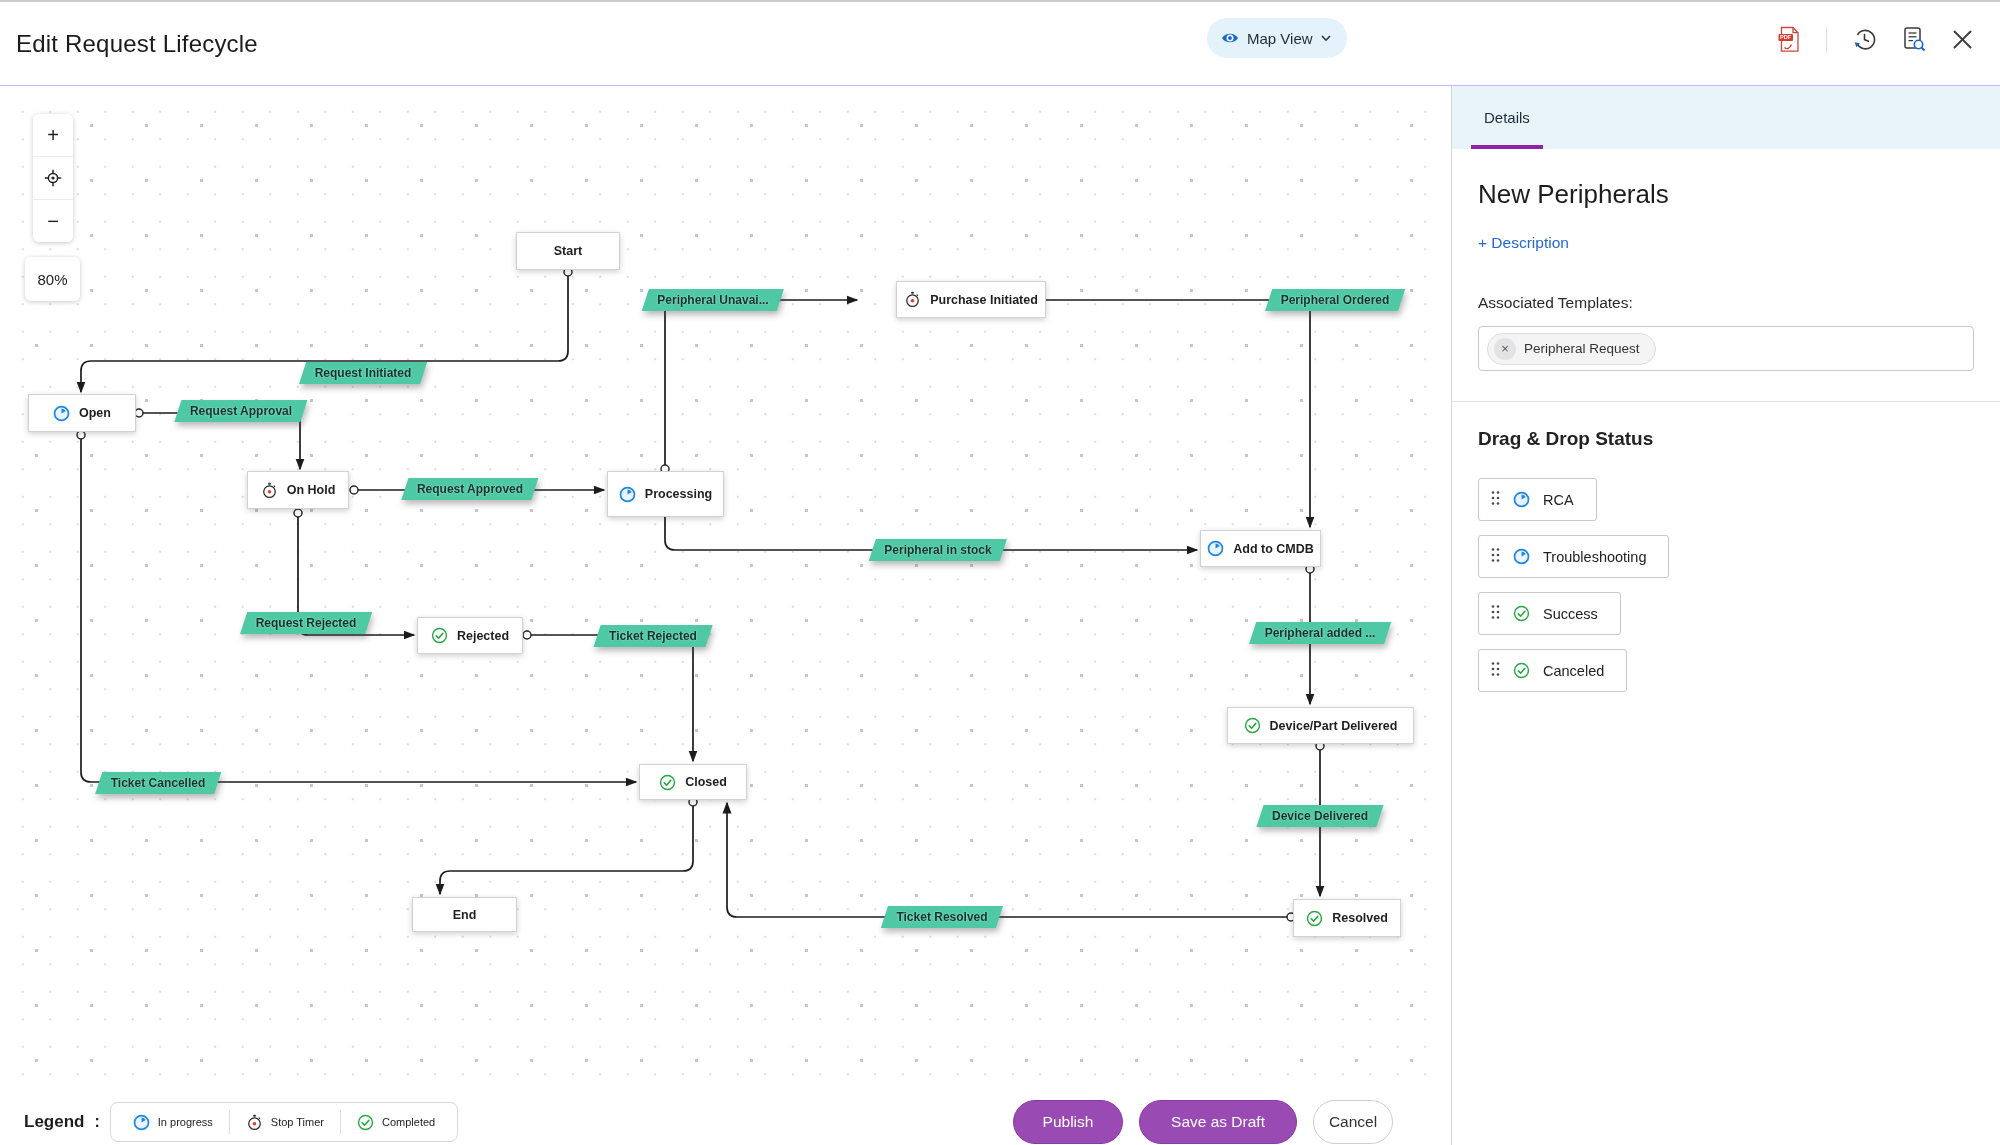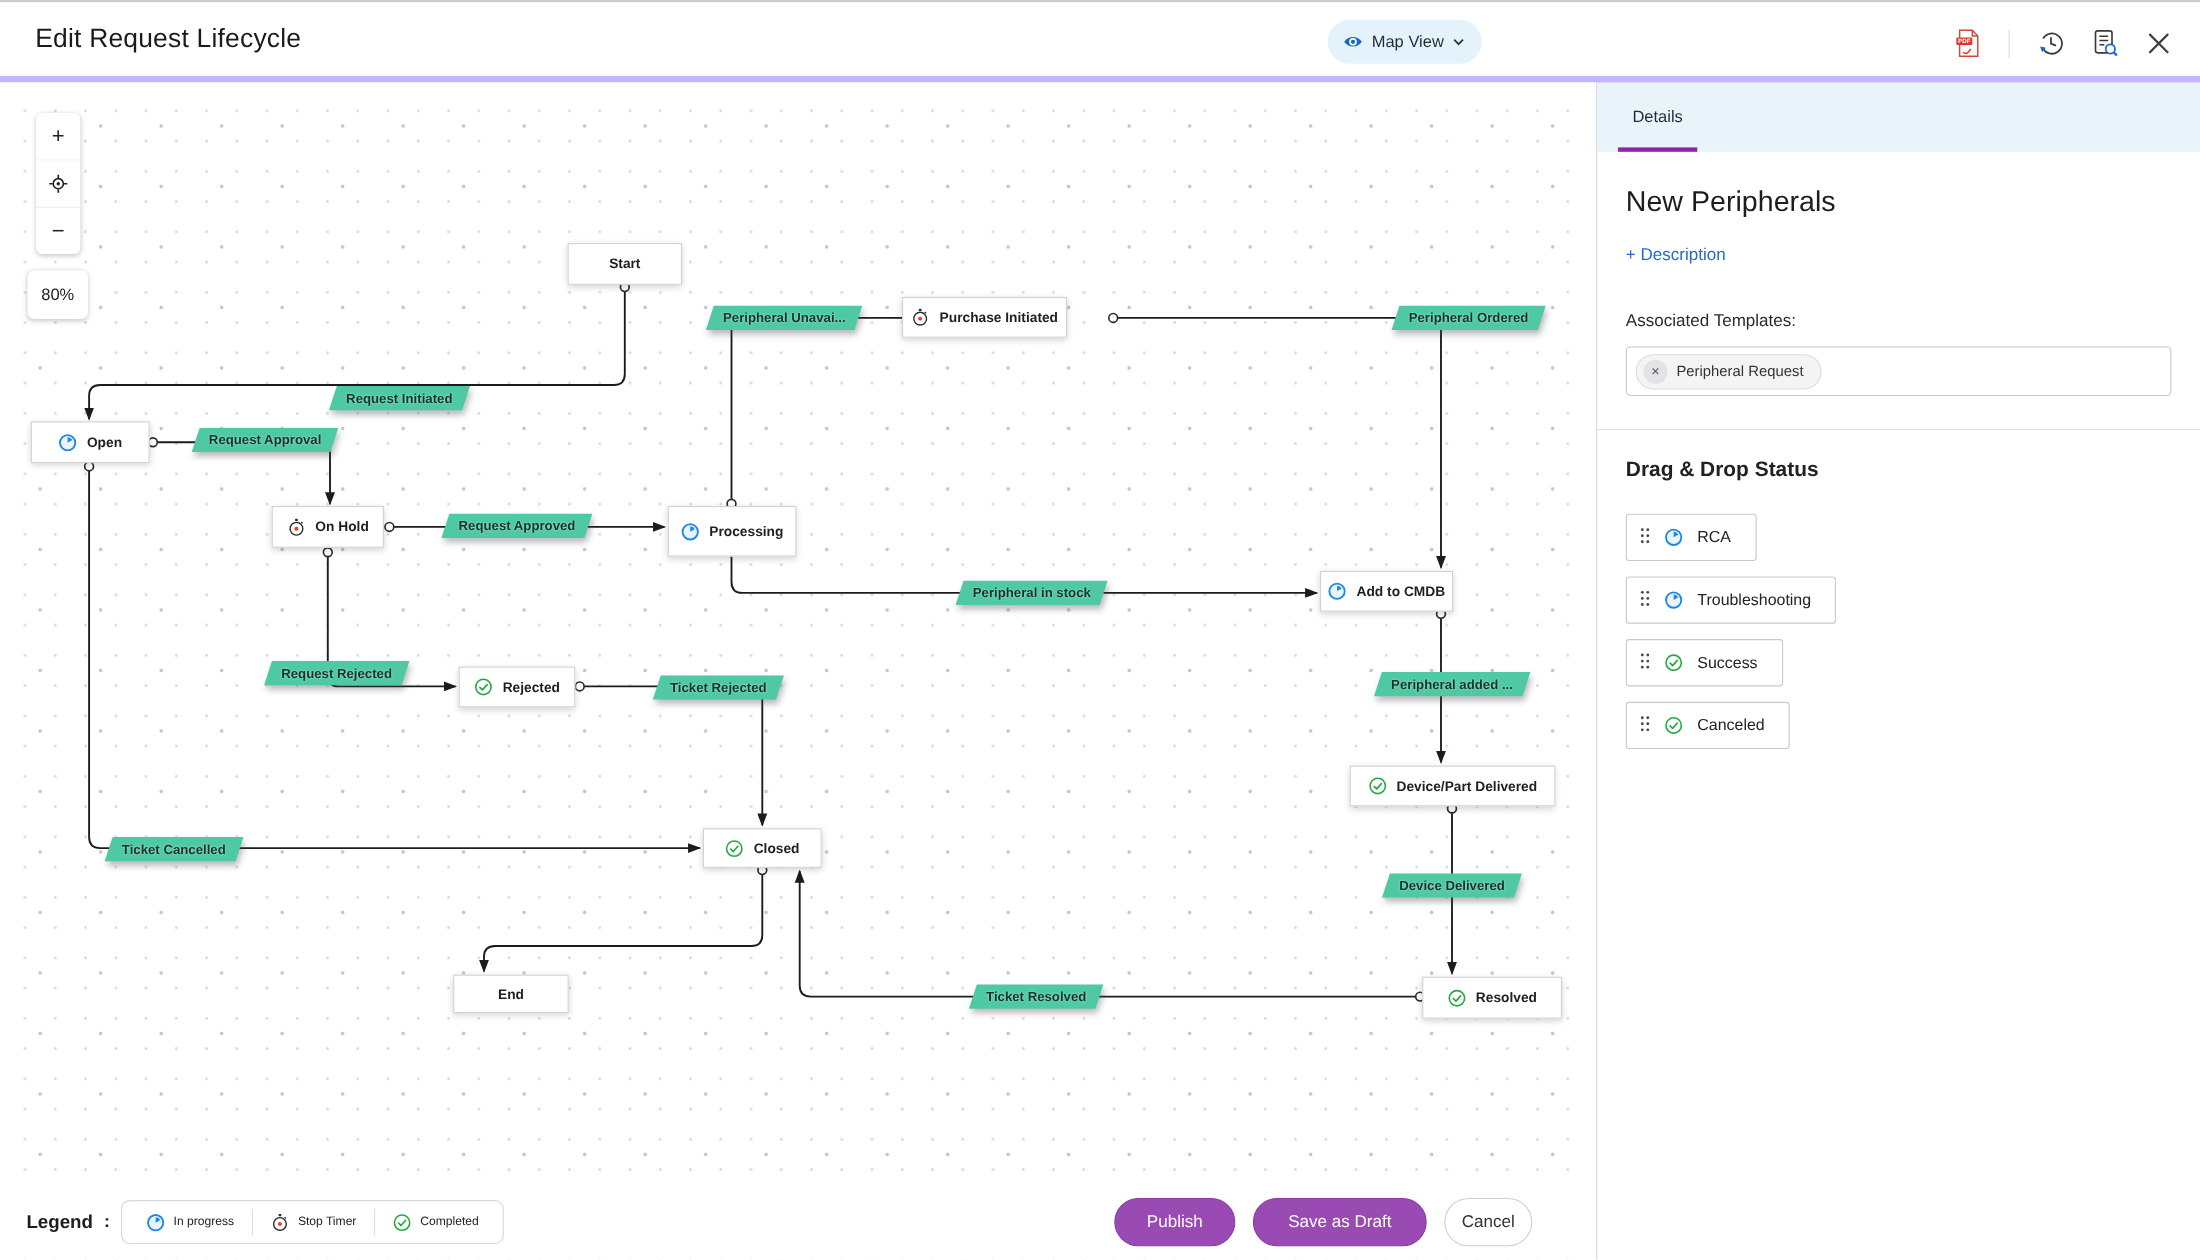--- a/index.html
+++ b/index.html
@@ -1,22 +1,22 @@
 <!DOCTYPE html>
 <html><head>
 <meta charset="utf-8">
 <style>
   html,body{margin:0;padding:0;}
   body{width:2000px;height:1145px;overflow:hidden;background:#fff;
        font-family:"Liberation Sans", sans-serif;color:#222;}
   .app{width:2000px;height:1145px;display:flex;flex-direction:column;}
 
   
-  header{height:75px;box-sizing:border-box;border-top:2px solid #c9ccd1;border-bottom:6px solid #c4b5fd;
-         background:#fff;position:relative;display:flex;align-items:center;padding-left:32px;flex:none;}
+  header{height:86px;box-sizing:border-box;border-top:2px solid #c9ccd1;border-bottom:1px solid #c4b5fd;
+         background:#fff;position:relative;display:flex;align-items:center;padding-left:16px;flex:none;}
   .page-title{font-size:24px;font-weight:500;color:#1b1b1d;letter-spacing:.2px;}
   .map-view{position:absolute;left:1207px;top:16px;height:40px;background:#e4f2fb;border-radius:20px;
             display:flex;align-items:center;gap:8px;padding:0 16px 0 14px;cursor:pointer;}
   .map-view span{font-size:15px;font-weight:500;color:#1d2b36;}
   .top-icons{position:absolute;right:26px;top:0;height:75px;display:flex;align-items:center;gap:24px;}
   .vsep{width:1px;height:26px;background:#ddd;}
   .icon-btn{display:flex;align-items:center;cursor:pointer;}
 
   
   .main{flex:1;display:flex;min-height:0;}
@@ -216,21 +216,21 @@
             <span>Device Delivered</span>
           </div>
           <div class="flow-label" style="left: 942px; top: 831px;">
             <span>Ticket Resolved</span>
           </div>
         </div>
       <div id="nodes-layer">
           <div class="flow-node" style="left: 516px; top: 146px; width: 104px; height: 38px;">
             <span class="nlabel">Start</span>
           </div>
-          <div class="flow-node" style="left: 820px; top: 195px; width: 150px; height: 37px;">
+          <div class="flow-node" style="left: 896px; top: 195px; width: 150px; height: 37px;">
             <span class="nicon">
               <svg class="ic" viewBox="0 0 20 20">
                 <rect x="8.6" y="0.8" width="2.8" height="2.4" rx="0.6" fill="#2b2b2b"></rect>
                 <line x1="15" y1="4.2" x2="16.4" y2="5.6" stroke="#2b2b2b" stroke-width="1.4"></line>
                 <circle cx="10" cy="11.4" r="6.8" fill="#fff" stroke="#2b2b2b" stroke-width="1.5"></circle>
                 <circle cx="10" cy="11.4" r="2.1" fill="#e53935"></circle>
               </svg>
             </span>
             <span class="nlabel">Purchase Initiated</span>
           </div>
@@ -295,21 +295,21 @@
               <svg class="ic" viewBox="0 0 20 20">
                 <circle cx="10" cy="10" r="8.2" fill="#fff" stroke="#27a844" stroke-width="1.7"></circle>
                 <path d="M6.2 10.4 L8.9 13.1 L13.9 7.5" fill="none" stroke="#27a844" stroke-width="1.8" stroke-linecap="round" stroke-linejoin="round"></path>
               </svg>
             </span>
             <span class="nlabel">Closed</span>
           </div>
           <div class="flow-node" style="left: 412px; top: 811px; width: 105px; height: 35px;">
             <span class="nlabel">End</span>
           </div>
-          <div class="flow-node" style="left: 1293px; top: 813px; width: 127px; height: 38px;">
+          <div class="flow-node" style="left: 1293px; top: 813px; width: 108px; height: 38px;">
             <span class="nicon">
               <svg class="ic" viewBox="0 0 20 20">
                 <circle cx="10" cy="10" r="8.2" fill="#fff" stroke="#27a844" stroke-width="1.7"></circle>
                 <path d="M6.2 10.4 L8.9 13.1 L13.9 7.5" fill="none" stroke="#27a844" stroke-width="1.8" stroke-linecap="round" stroke-linejoin="round"></path>
               </svg>
             </span>
             <span class="nlabel">Resolved</span>
           </div>
         </div>
 

